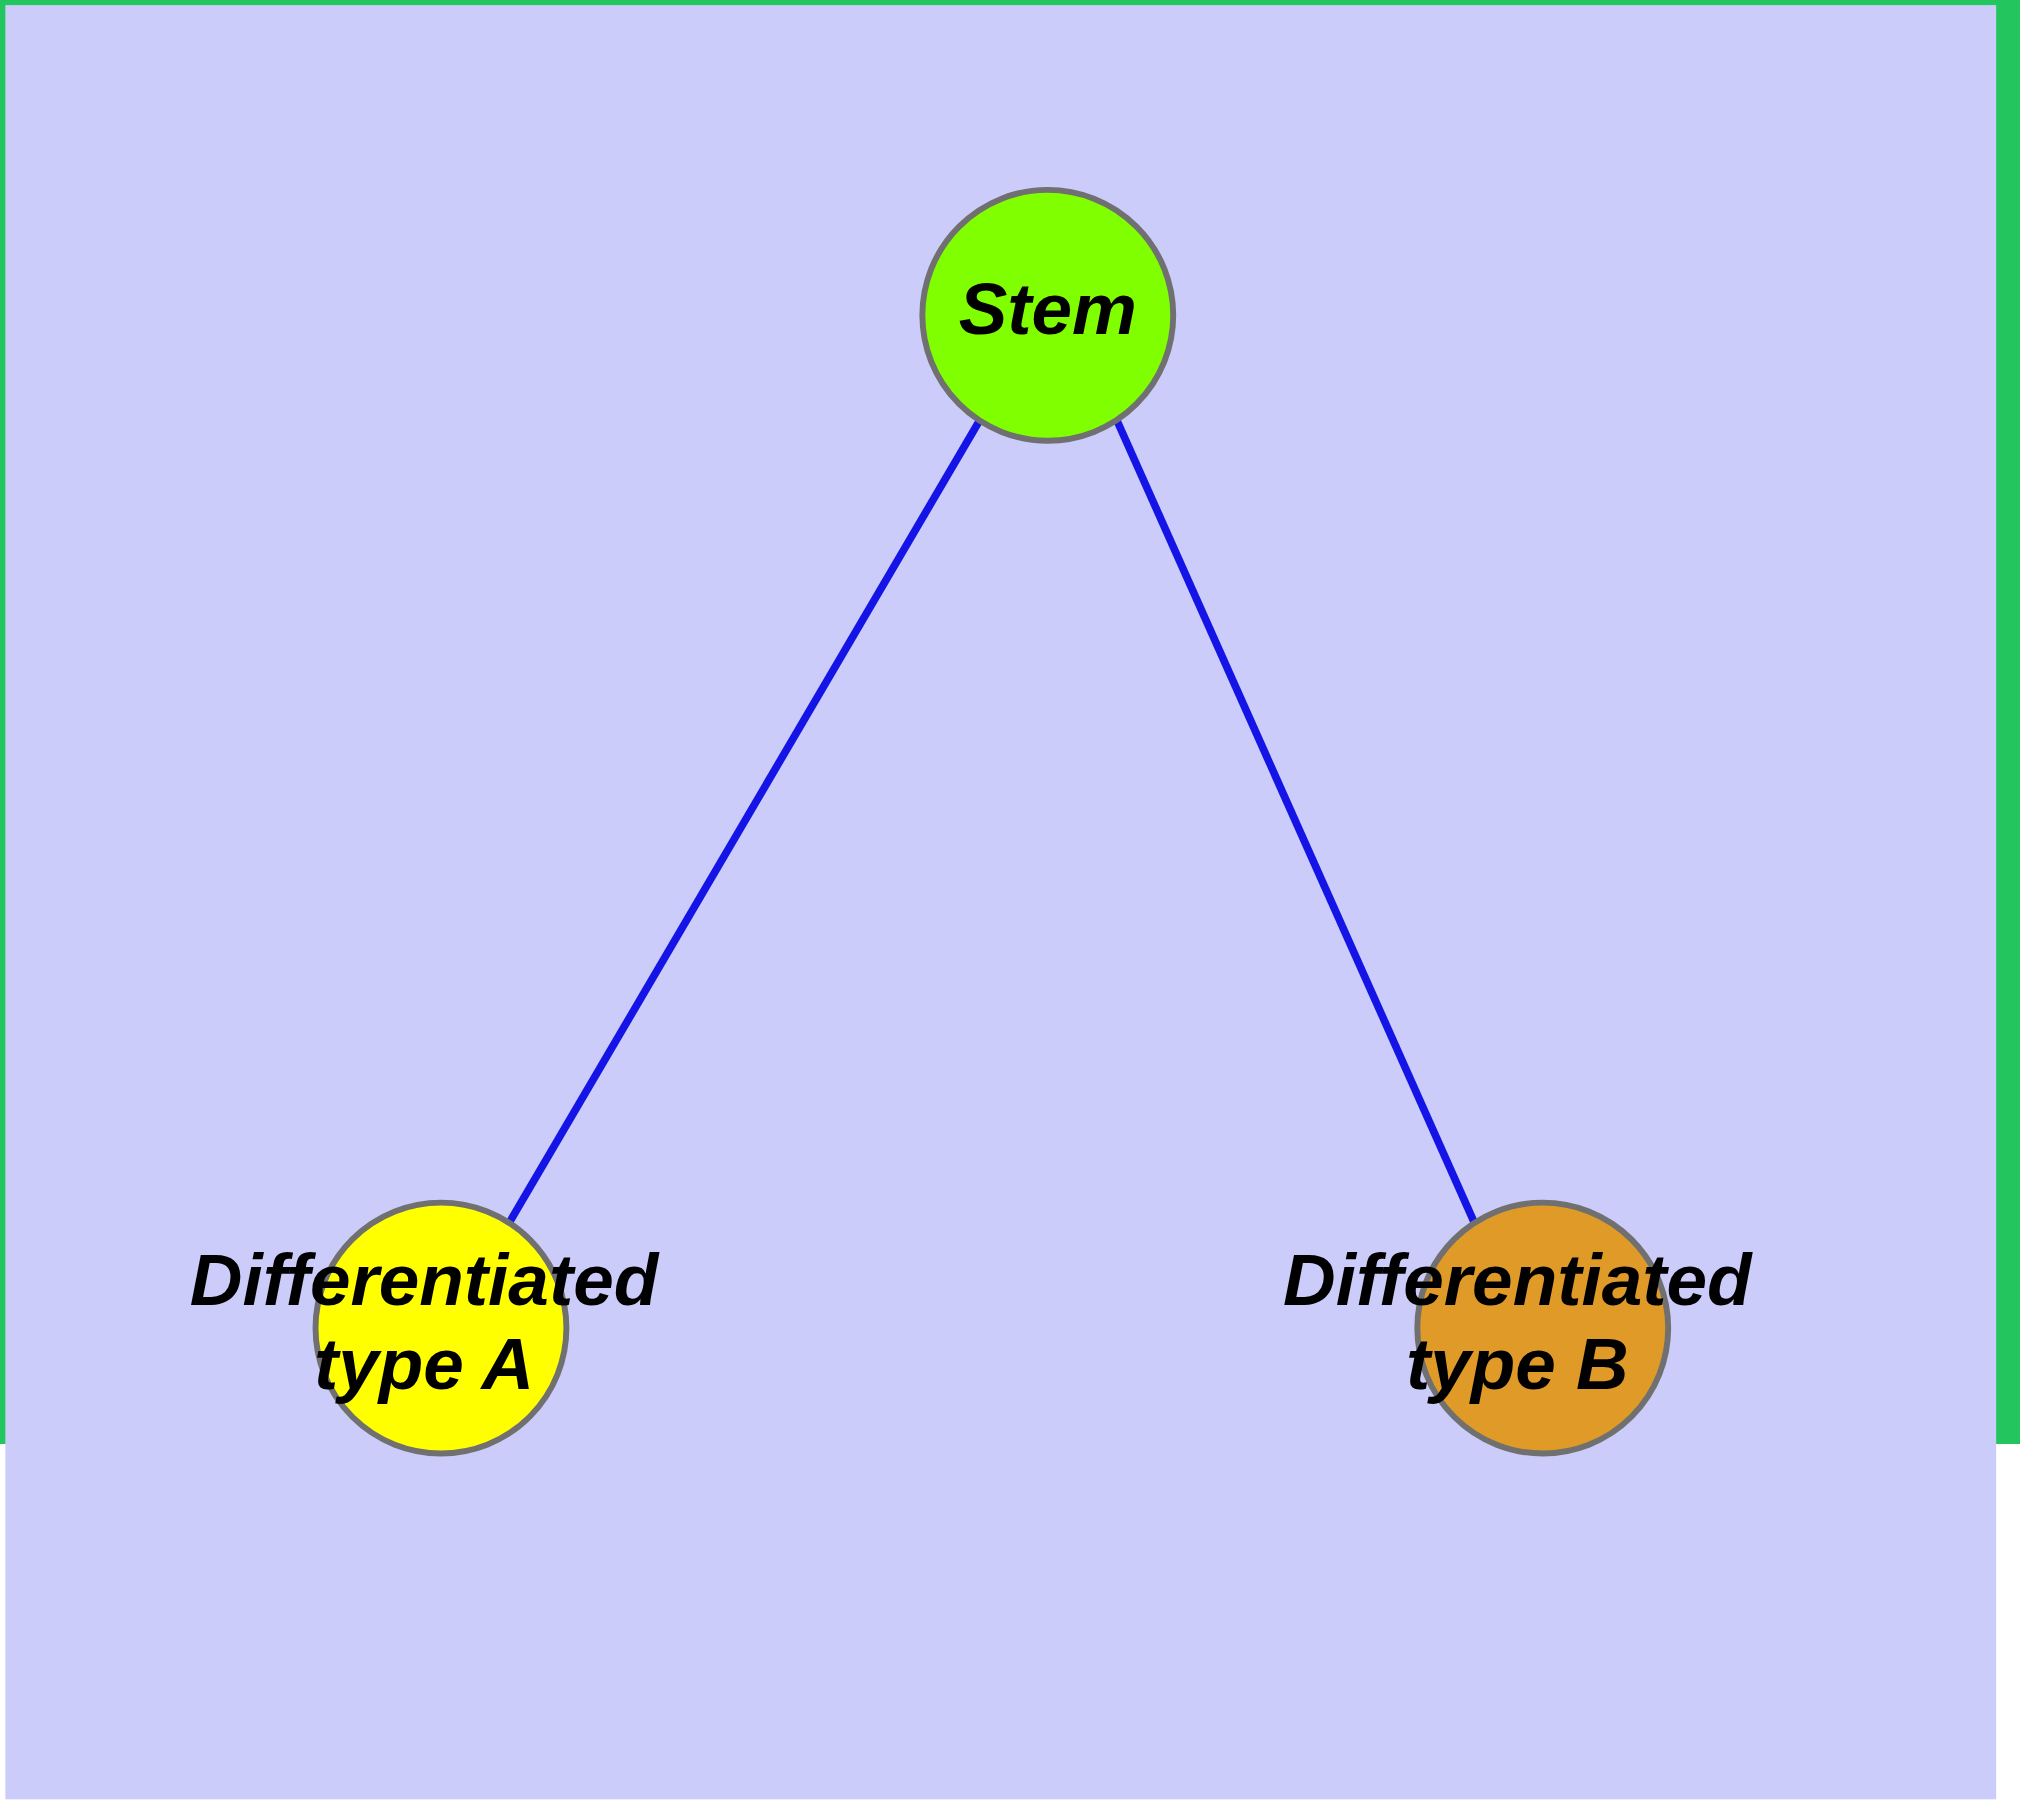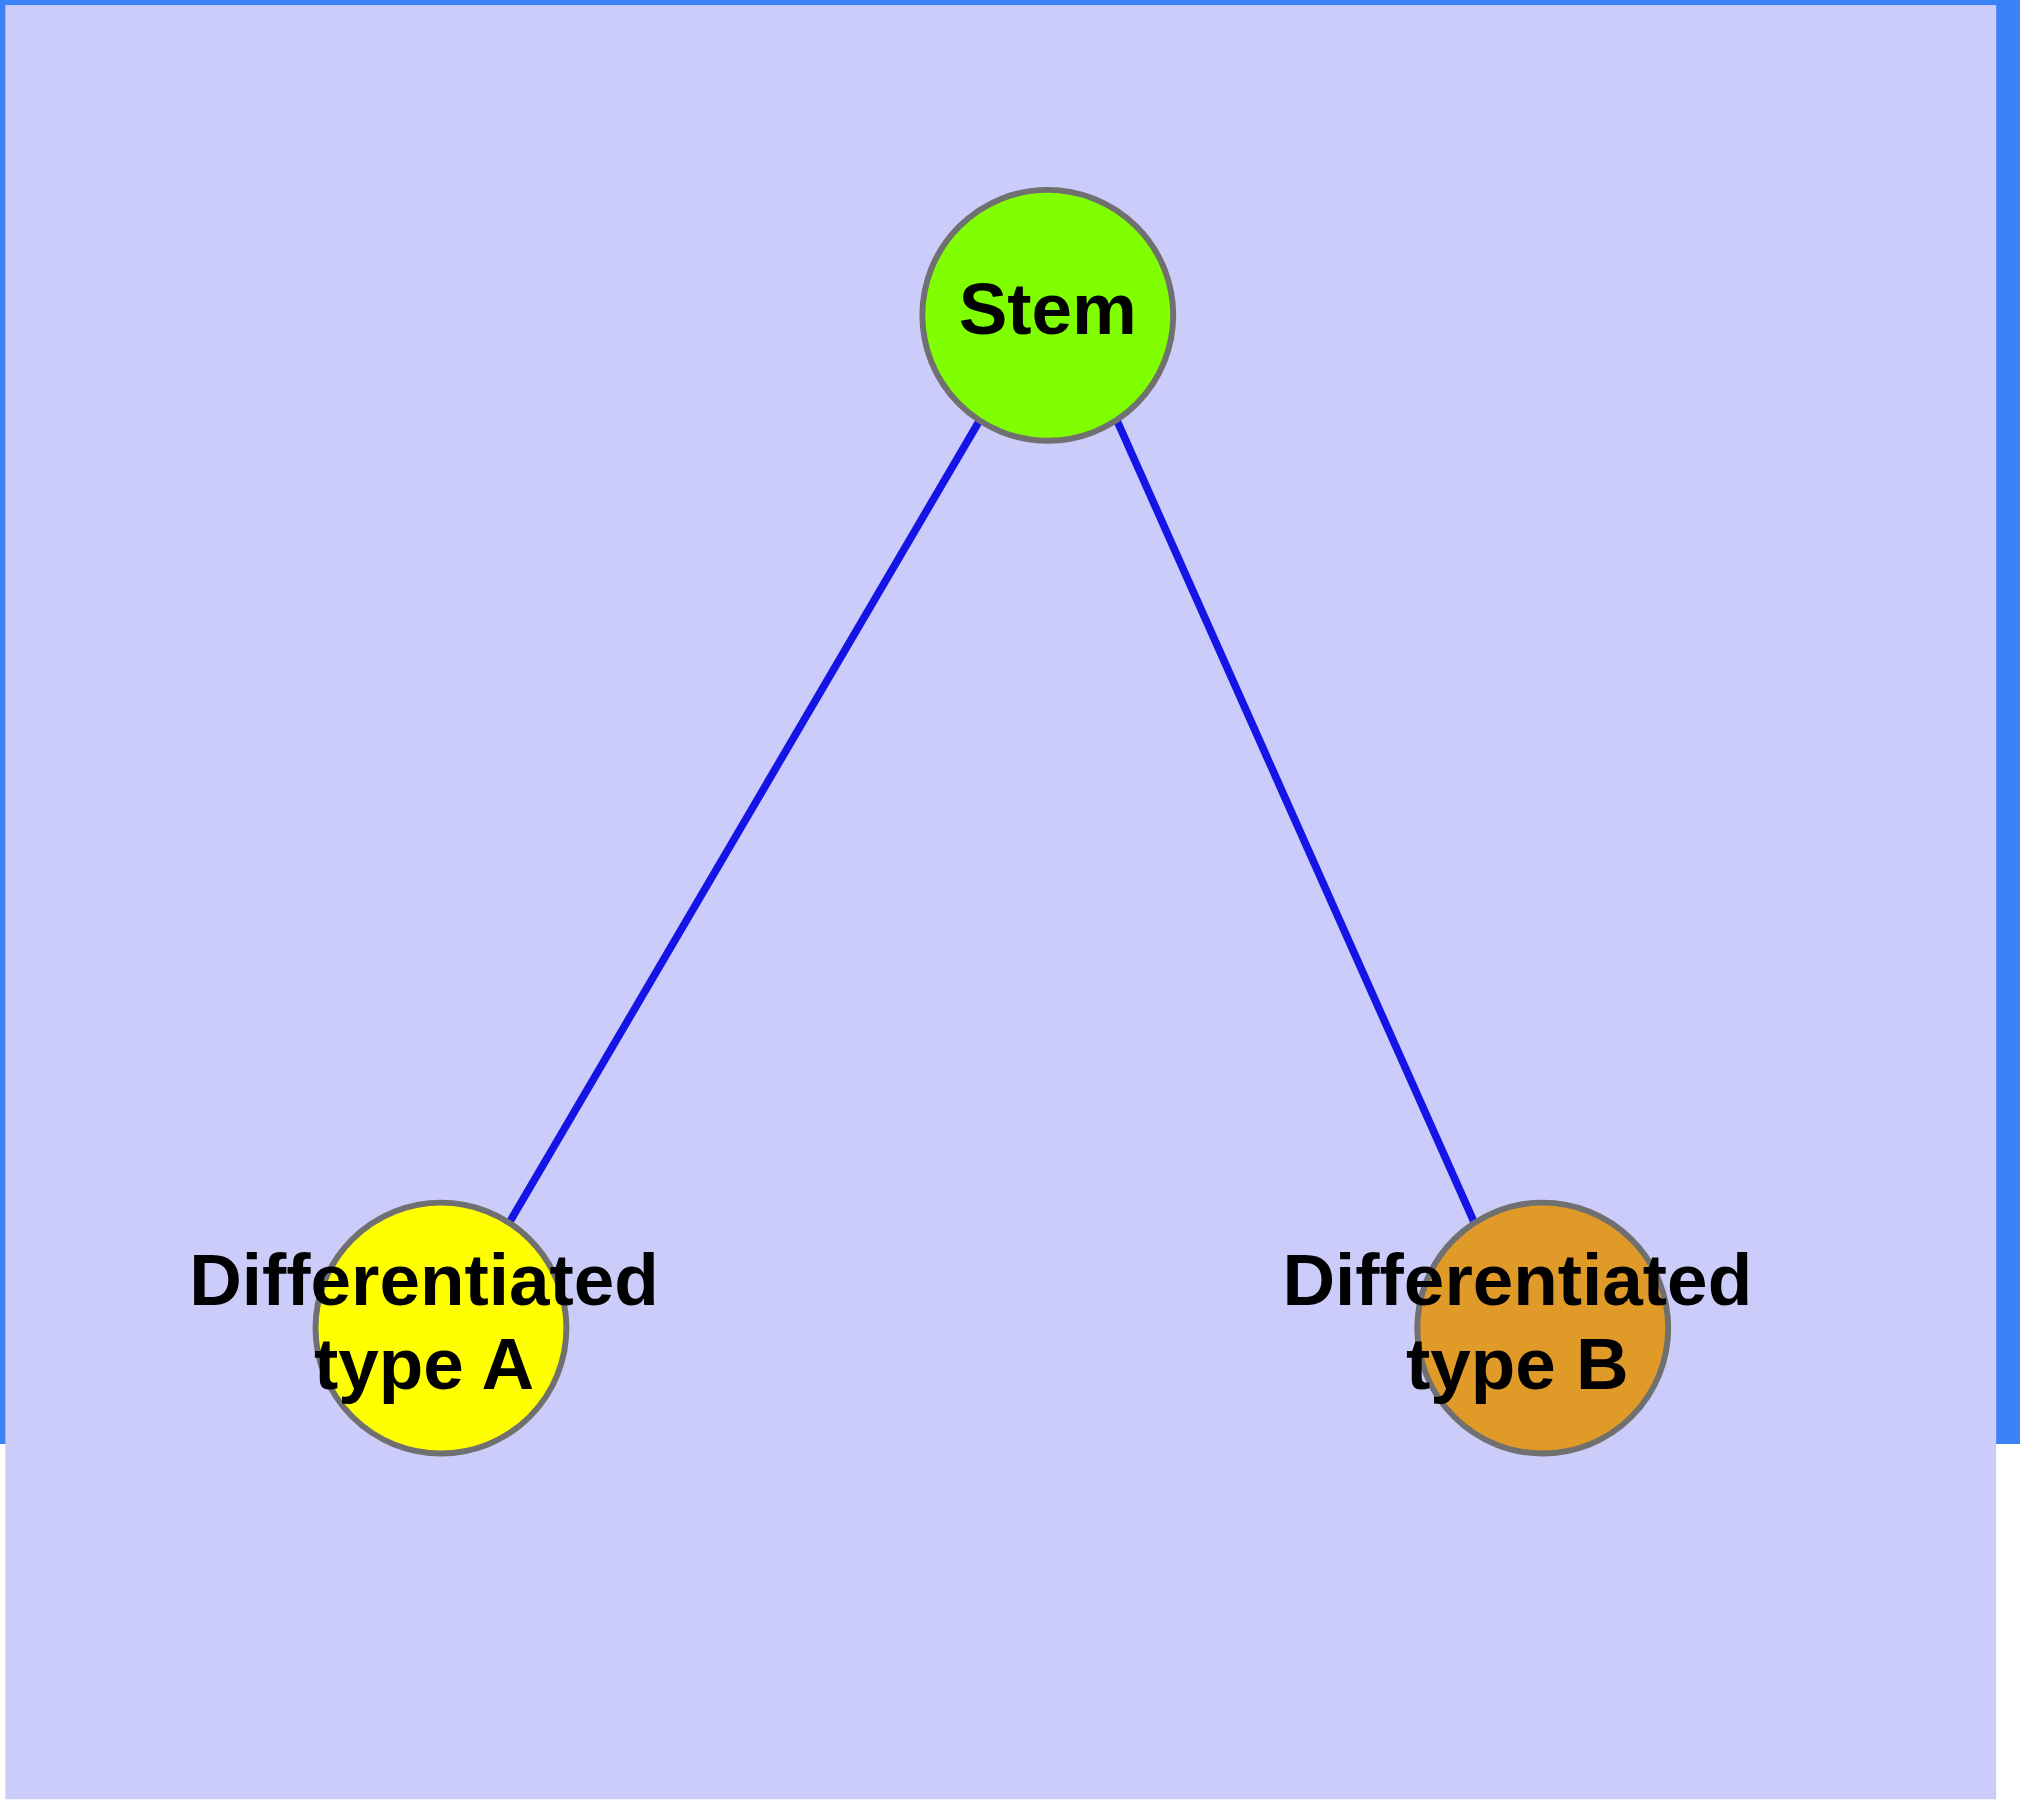--- a/index.html
+++ b/index.html
@@ -11,21 +11,22 @@
   body {
     width: 2021px;
     height: 1812px;
     overflow: hidden;
     font-family: "Liberation Sans", sans-serif;
   }
   #canvas-root {
     position: relative;
     width: 2021px;
     height: 1444px;
-    background: #3b82f6;
+    background: #22c55e;
+    font-style: italic;
   }
   #graph-svg {
     position: absolute;
     left: 0;
     top: 0;
     width: 2021px;
     height: 1812px;
     display: block;
   }
   .node-label {

